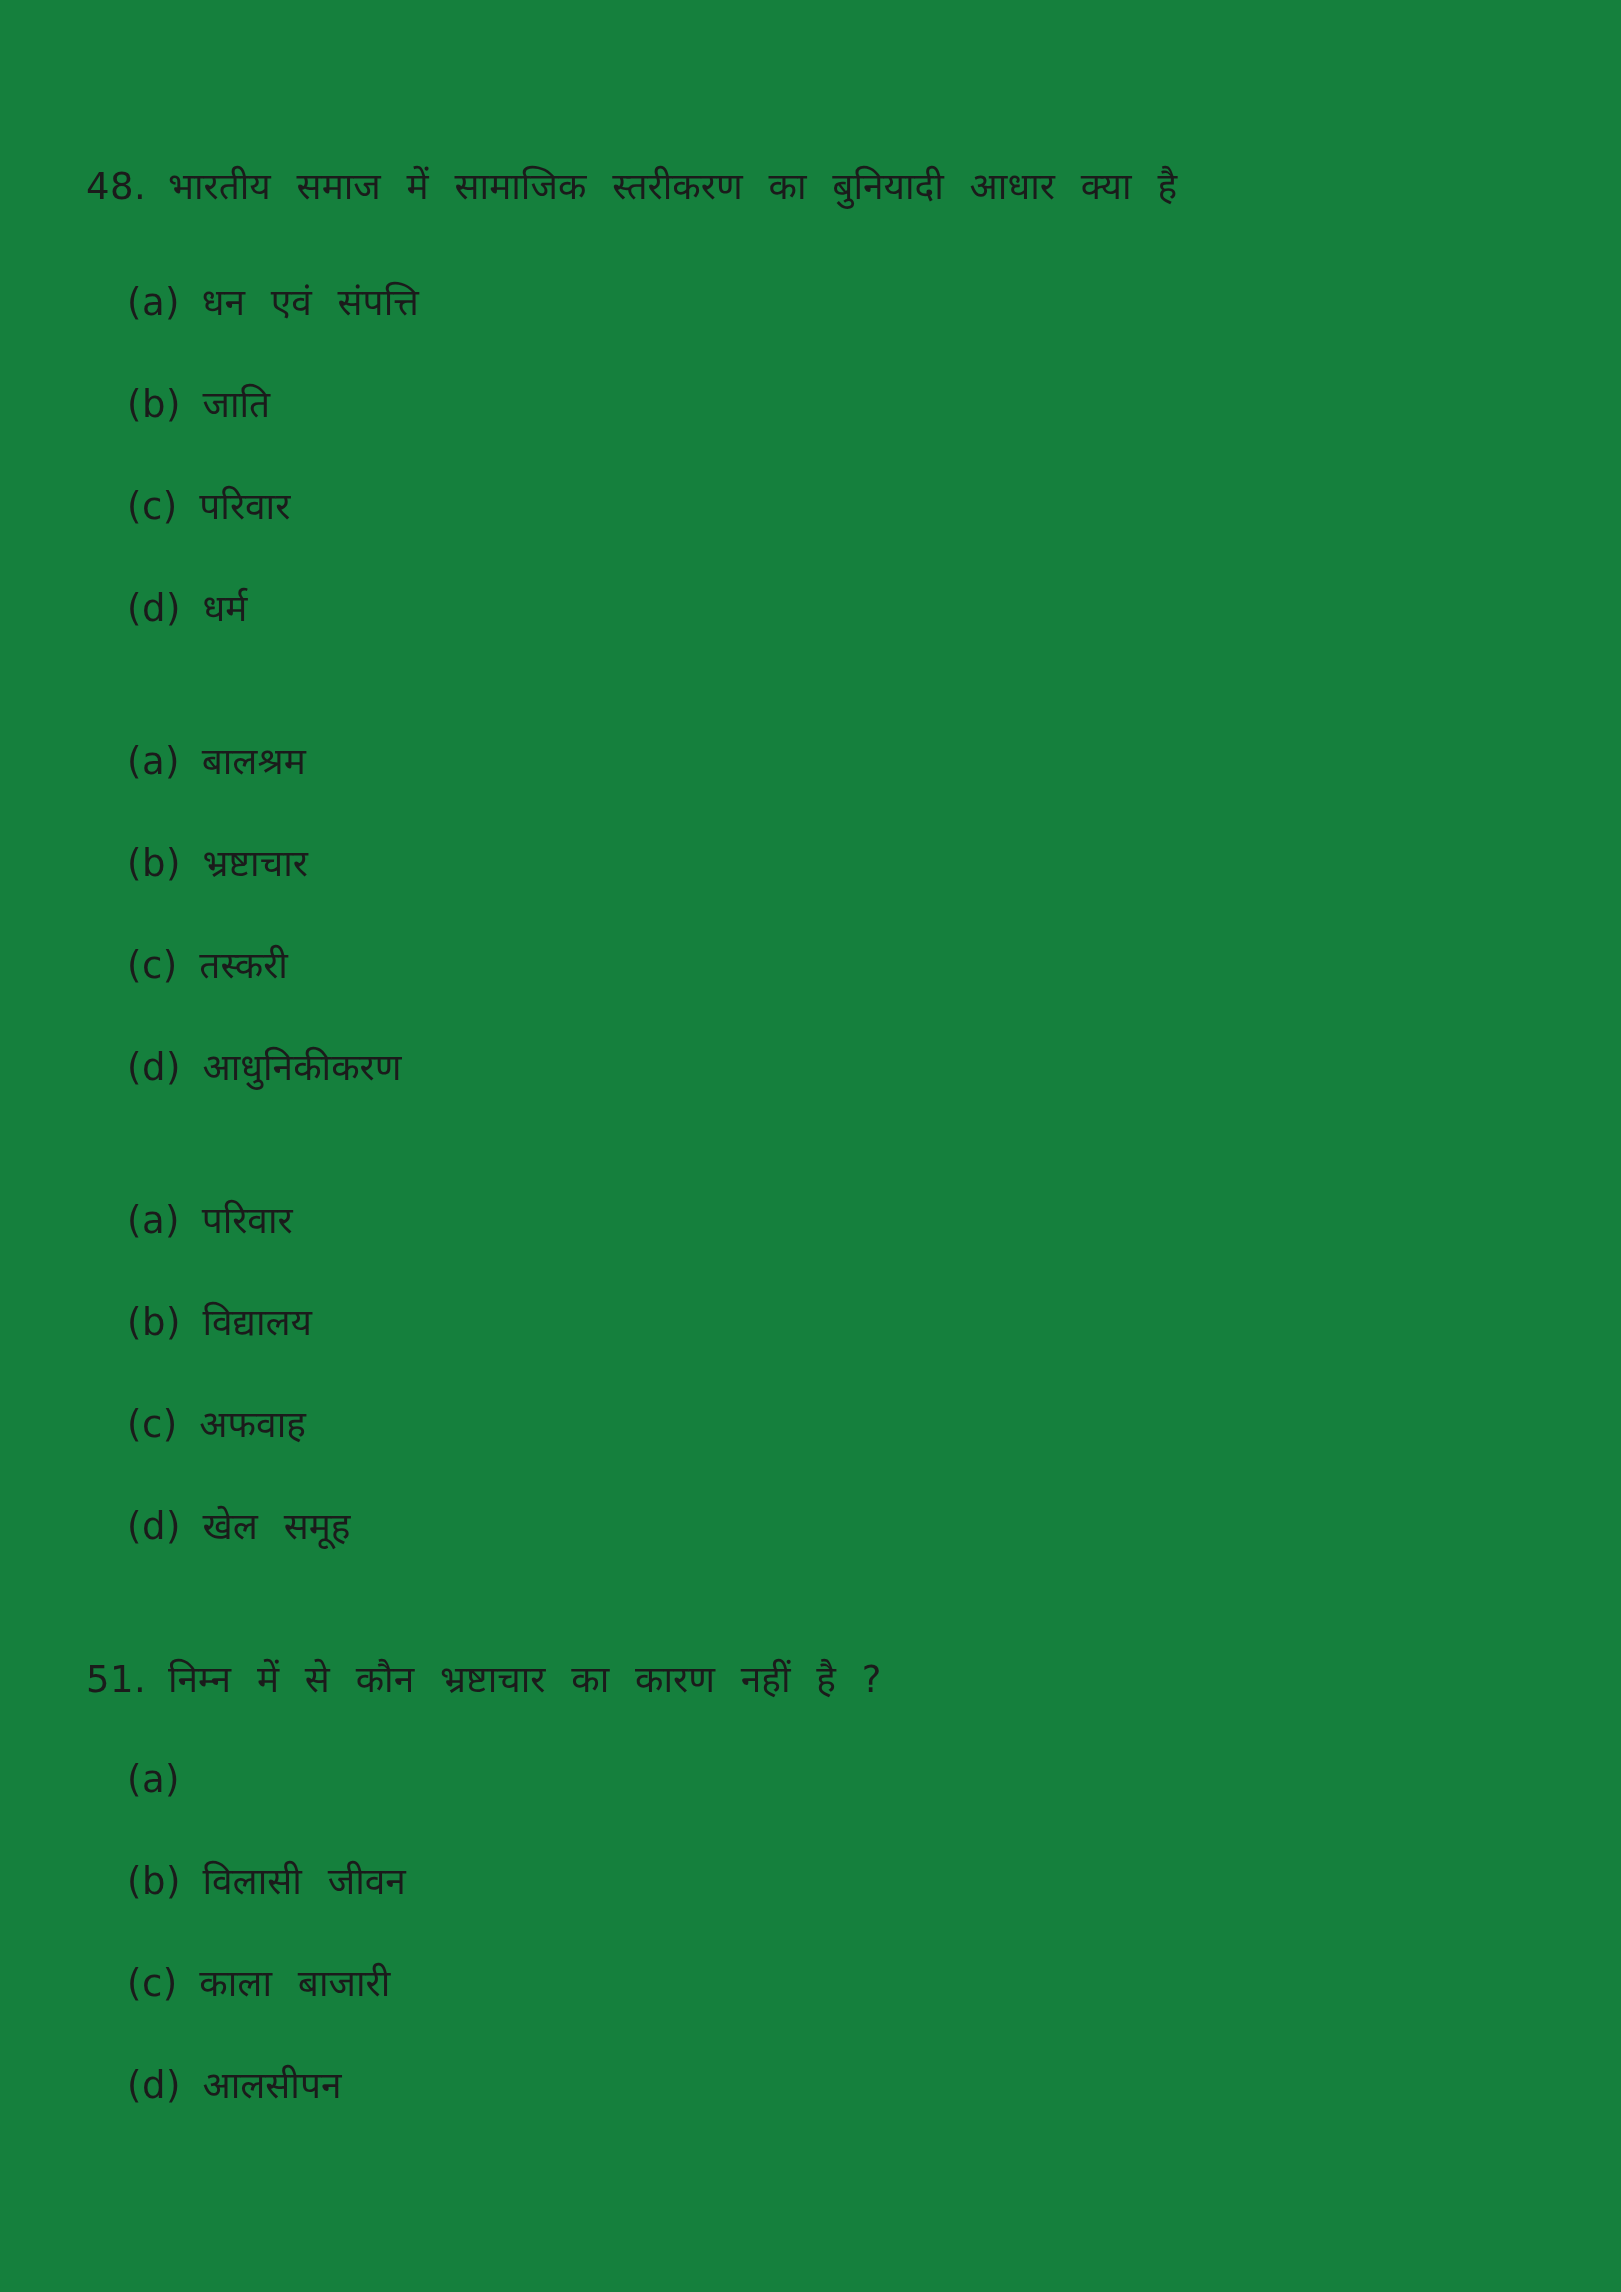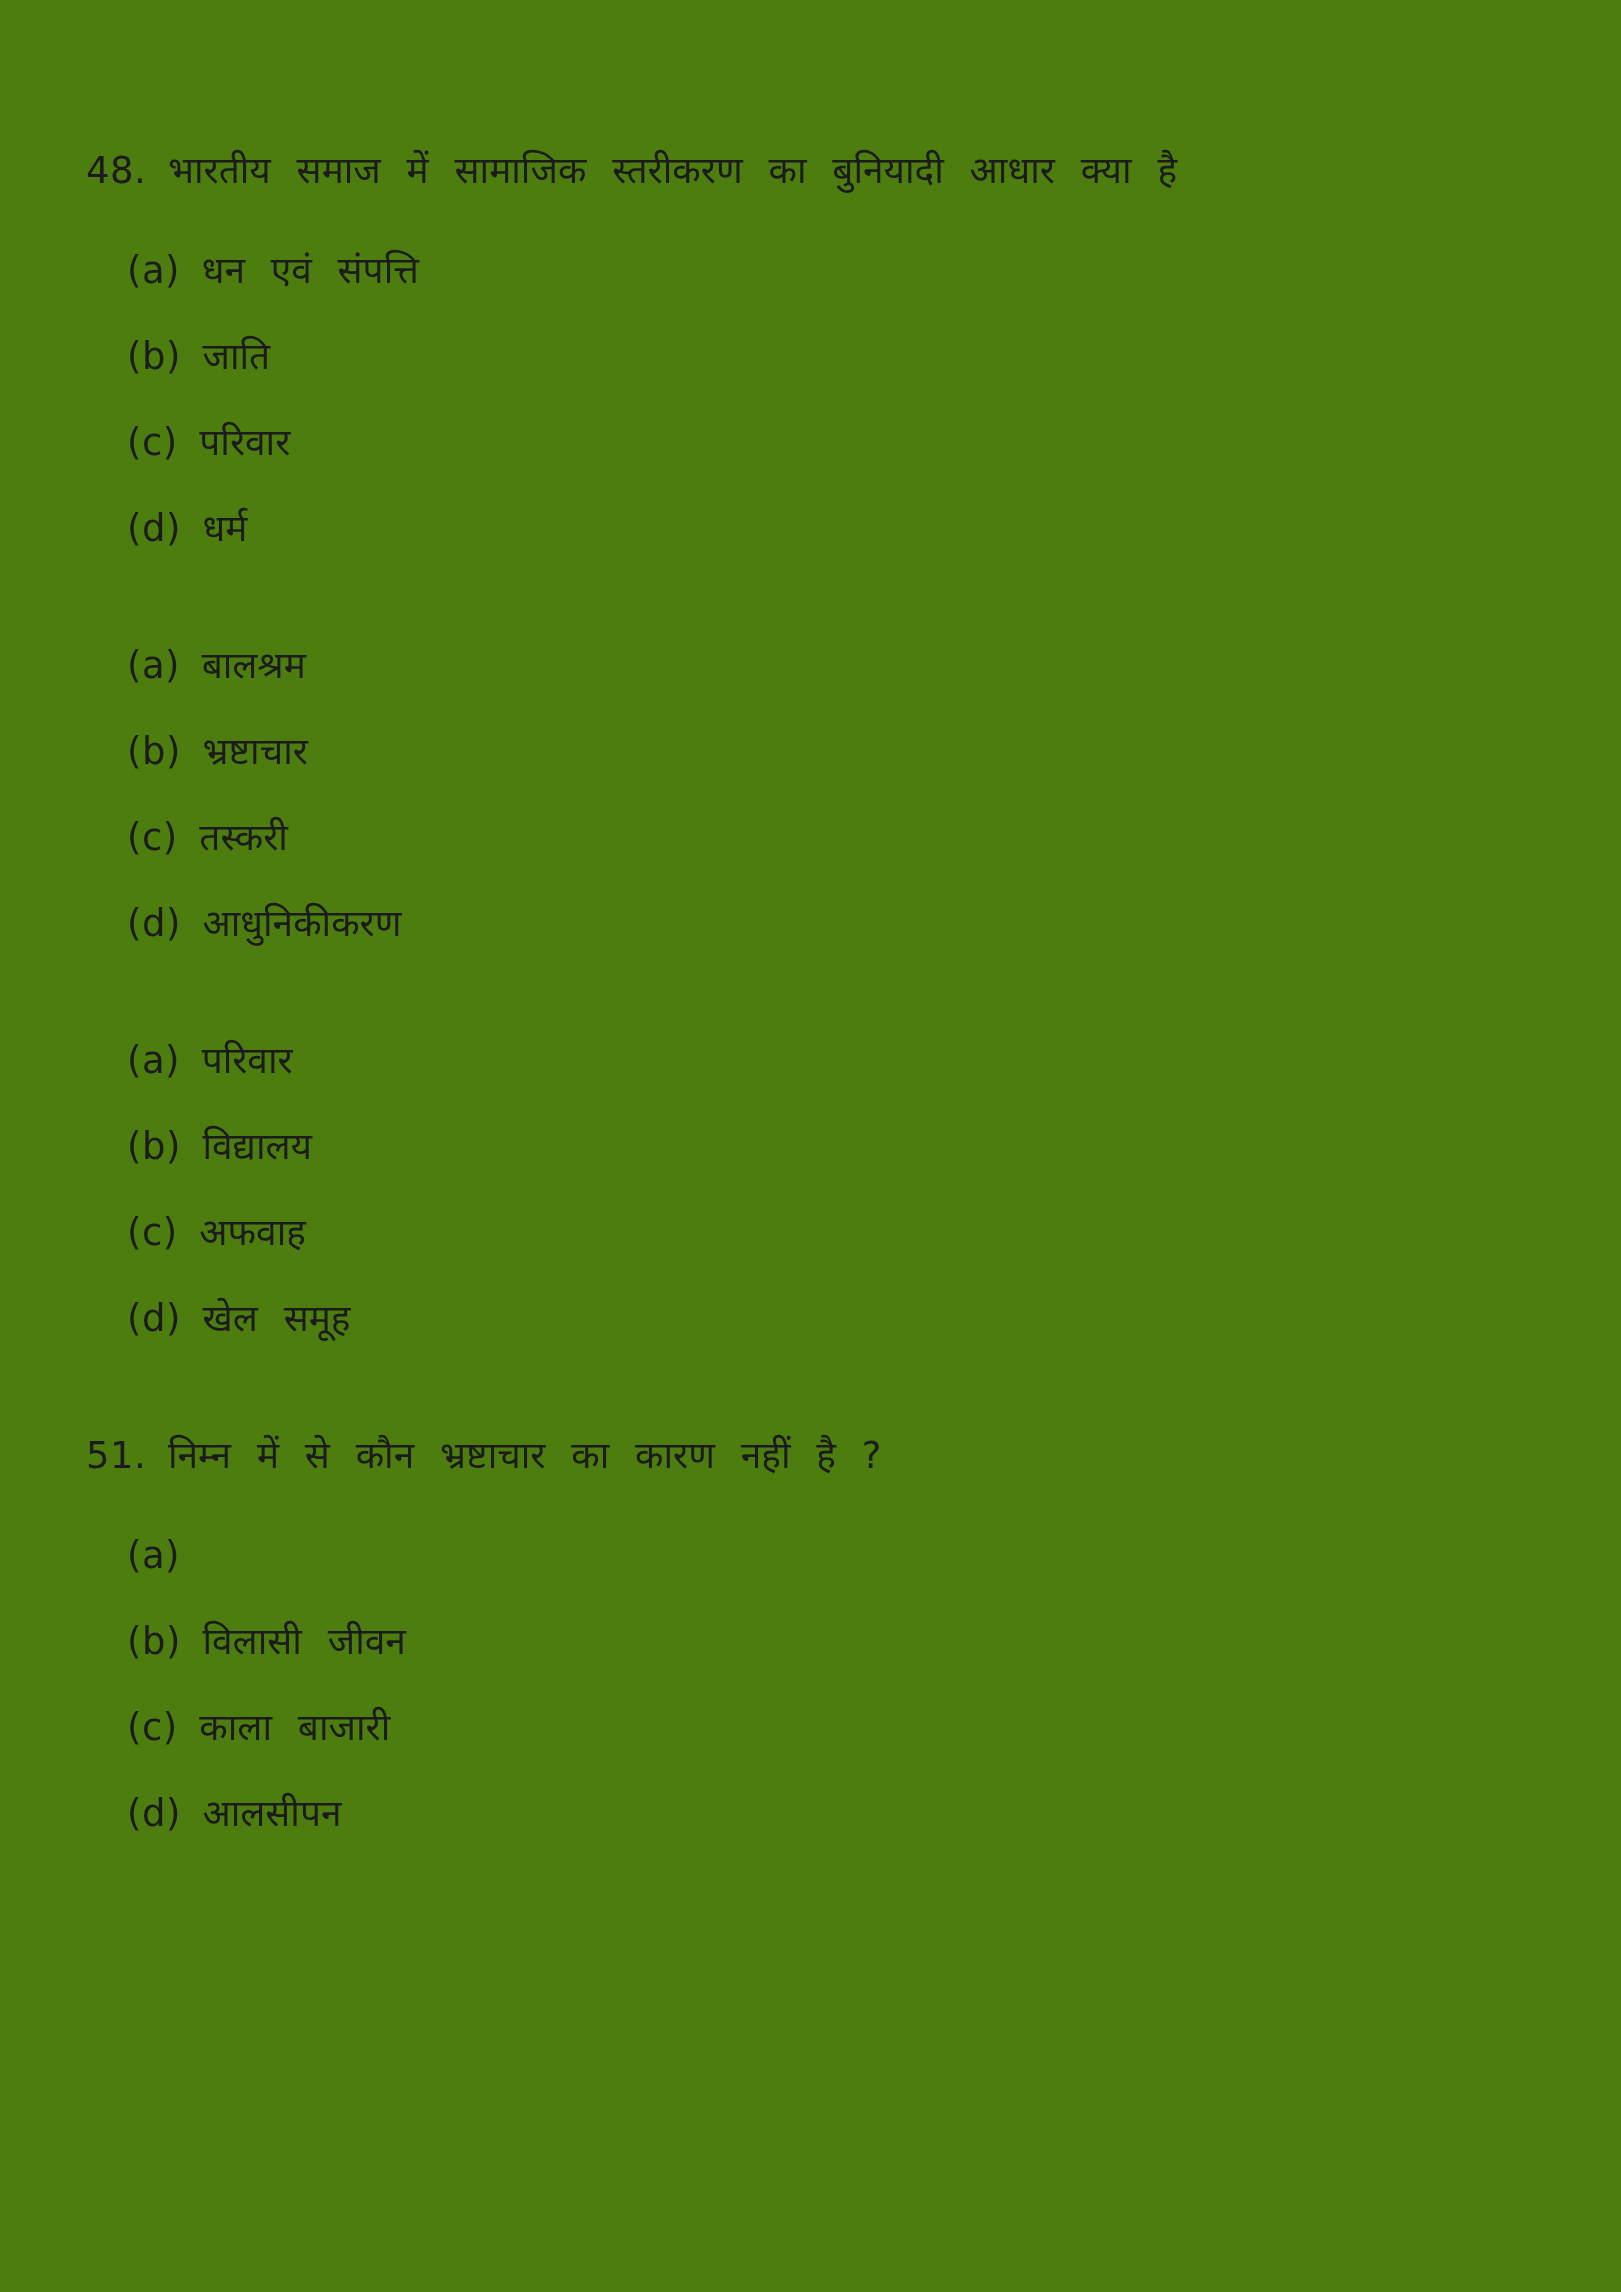--- a/index.html
+++ b/index.html
@@ -8,21 +8,21 @@
     width: 1621px;
     height: 2293px;
     background: #ffffff;
     font-family: "DejaVu Sans", sans-serif;
     color: #1b1b1b;
   }
 
   .page {
     width: 1621px;
     height: 2293px;
-    background: #4d7c0f;
+    background: #15803d;
     padding: 145px 59px 8px 86px;
     overflow: hidden;
   }
 
   .question-block {
     margin-bottom: 86px;
   }
 
   .row {
     display: flex;
@@ -45,20 +45,21 @@
   .q-num,
   .opt-label {
     flex: 0 0 auto;
     margin-right: 21.6px;
     letter-spacing: 0.5px;
   }
 
   .q-text,
   .opt-text {
     flex: 0 0 auto;
+    margin-top: 16px;
   }
 </style>
 </head>
 <body>
 
 <main class="page" id="page-root">
   <section class="question-block">
     <div class="row q-row">
       <span class="q-num">48.</span>
       <span class="q-text">भारतीय समाज में सामाजिक स्तरीकरण का बुनियादी आधार क्या है</span>

